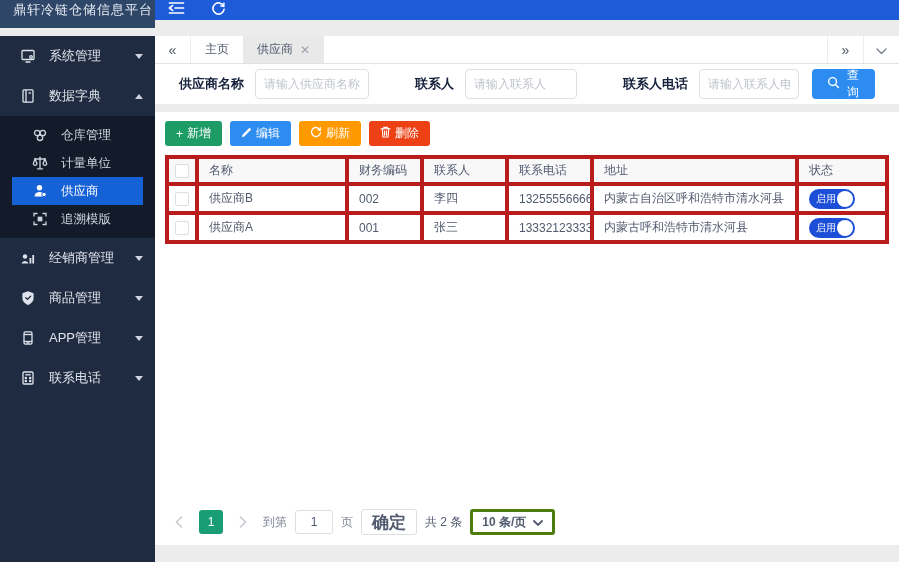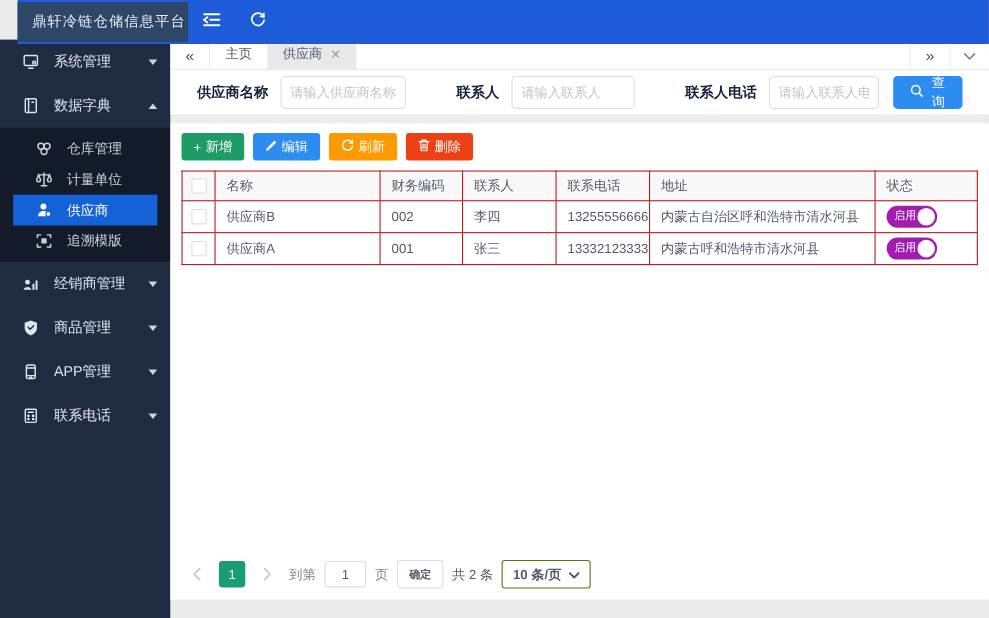--- a/index.html
+++ b/index.html
@@ -1,20 +1,20 @@
 <!DOCTYPE html>
 <html><head>
 <meta charset="utf-8">
 <style>
   * { box-sizing: border-box; margin: 0; padding: 0; }
   html,body { width:899px; height:562px; overflow:hidden;
     font-family:"Liberation Sans","DejaVu Sans",sans-serif; background:#ececec; }
 
   
-  .topbar { position:absolute; top:0; left:16px; right:0; height:40px;
+  .topbar { position:absolute; top:0; left:0; right:0; height:20px;
     background:#1d5bd8; display:flex; align-items:center; color:#fff; z-index:10; }
   .logo { width:155px; height:36px; background:#2e4668; display:flex; align-items:center;
     padding-left:13px; font-size:13px; color:#e9edf5; letter-spacing:1px; flex:none; }
   .tb-icon { padding:0 13px; height:36px; display:flex; align-items:center; cursor:pointer; }
   .tb-right { margin-left:auto; display:flex; align-items:center; gap:20px;
     padding-right:18px; font-size:13px; }
   .tb-link { color:#fff; text-decoration:underline; cursor:pointer; }
   .tb-role { color:#fff; cursor:pointer; }
 
   
@@ -72,53 +72,53 @@
   .btn { height:25px; padding:0 11px; border:none; border-radius:3px; color:#fff;
     font-size:12px; display:inline-flex; align-items:center; gap:4px; cursor:pointer;
     font-family:"Liberation Sans","DejaVu Sans",sans-serif; }
   .btn-add { background:#1d9c66; }
   .btn-edit { background:#2d8cf0; }
   .btn-refresh { background:#ff9900; }
   .btn-del { background:#ed4014; }
 
   table { width:100%; border-collapse:collapse; table-layout:fixed;
     font-size:12px; color:#515a6e; flex:none; }
-  th, td { border:1px solid #b91c1c; text-align:left; padding:0 10px;
+  th, td { border:4px solid #b91c1c; text-align:left; padding:0 10px;
     overflow:hidden; white-space:nowrap; }
   th { background:#f8f8f9; height:27px; font-weight:normal; color:#515a6e; }
   td { height:29px; background:#fff; }
   .col-chk { width:30px; } .col-name { width:150px; } .col-code { width:75px; }
   .col-contact { width:85px; } .col-phone { width:85px; } .col-addr { width:205px; }
   th.c, td.c { text-align:center; padding:0; }
   .chk { width:14px; height:14px; border:1px solid #dcdee2; border-radius:2px;
     background:#fff; display:inline-block; vertical-align:middle; cursor:pointer; }
 
-  .switch { width:46px; height:20px; border-radius:11px; background:#a21caf;
+  .switch { width:46px; height:20px; border-radius:11px; background:#1d4ed8;
     position:relative; display:inline-block; cursor:pointer; vertical-align:middle; }
   .switch-text { position:absolute; left:7px; top:4px; font-size:10px; color:#fff; line-height:1.1; }
   .switch-knob { position:absolute; right:2px; top:2px; width:16px; height:16px;
     border-radius:50%; background:#fff; }
 
   
   .pager { margin-top:auto; display:flex; align-items:center; font-size:12px;
     color:#515a6e; padding:6px 0 4px 2px; gap:8px; flex:none; }
   .pg-arrow { width:24px; height:24px; display:flex; align-items:center;
     justify-content:center; color:#c5c8ce; cursor:pointer; }
   .pg-active { width:24px; height:24px; background:#199d74; color:#fff;
     border-radius:3px; display:flex; align-items:center; justify-content:center;
     font-size:12px; cursor:pointer; }
   .pg-grey { color:#808695; }
   .jump-input { width:38px; height:24px; border:1px solid #dcdee2; border-radius:3px;
     text-align:center; font-size:12px; color:#515a6e; outline:none;
     font-family:"Liberation Sans","DejaVu Sans",sans-serif; }
   .confirm-btn { height:26px; padding:0 10px; background:#fff; border:1px solid #dcdee2;
-    border-radius:3px; font-size:10px; font-weight:bold; color:#515a6e; cursor:pointer;
+    border-radius:3px; font-size:17px; font-weight:bold; color:#515a6e; cursor:pointer;
     font-family:"Liberation Sans","DejaVu Sans",sans-serif; }
   .total { color:#515a6e; }
-  .size-select { height:26px; border:1px solid #4d7c0f; border-radius:3px;
+  .size-select { height:26px; border:3px solid #4d7c0f; border-radius:3px;
     padding:0 9px; display:flex; align-items:center; gap:7px; font-size:12px;
     font-weight:bold; color:#515a6e; background:#fff; cursor:pointer; }
 </style>
 </head>
 <body>
 
 <div class="topbar">
   <div class="logo">鼎轩冷链仓储信息平台</div>
   <div class="tb-icon">
     <span>

